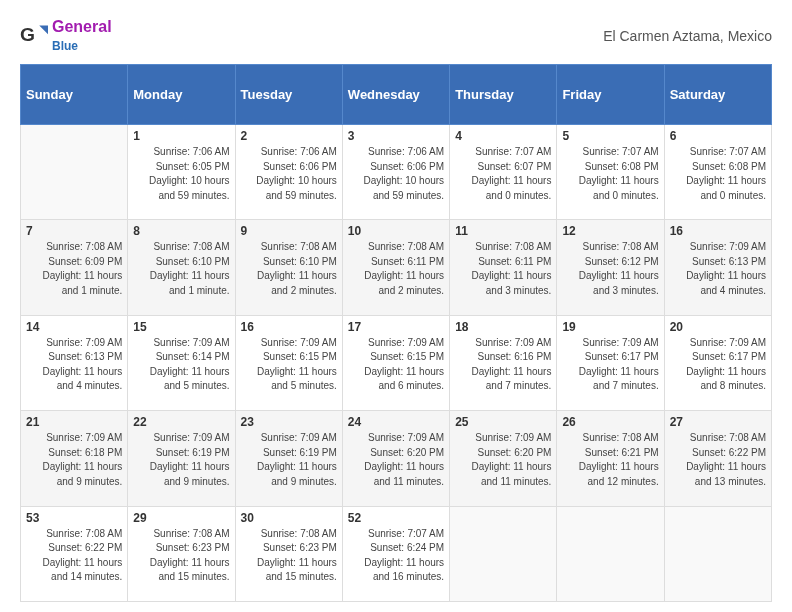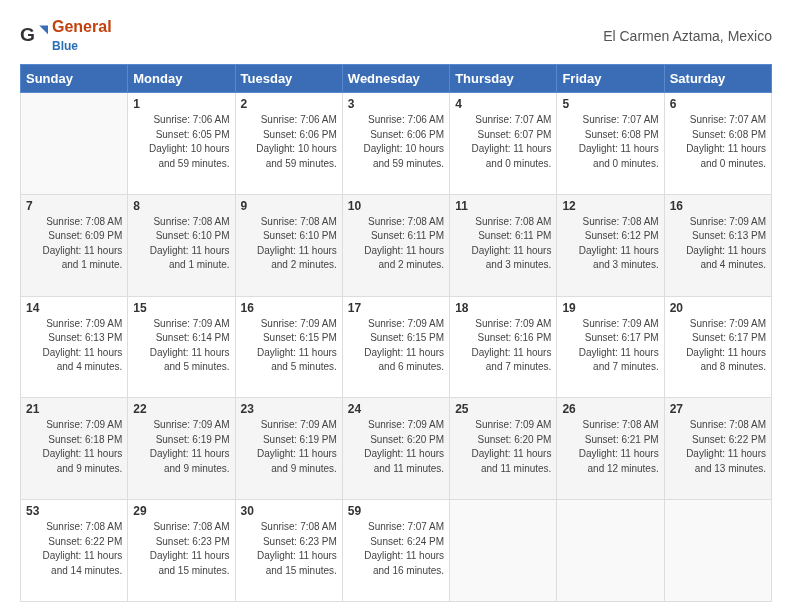--- a/index.html
+++ b/index.html
@@ -23,21 +23,21 @@
       align-items: flex-start;
       margin-bottom: 10px;
     }
     .logo {
       display: flex;
       align-items: center;
       gap: 4px;
     }
     .logo-text-general {
       font-size: 16px;
-      color: #c2410c;
+      color: #a21caf;
       font-weight: 600;
     }
     .logo-text-blue {
       font-size: 12px;
       color: #2a6db5;
       font-weight: 700;
     }
     .logo-icon {
       width: 28px;
       height: 28px;
@@ -60,21 +60,21 @@
       border: 1px solid #ccc;
       border-collapse: collapse;
       width: 100%;
       flex: 1;
       table-layout: fixed;
     }
     .calendar thead tr th {
       background: #3a6db5;
       color: #fff;
       text-align: left;
-      padding: 6px 5px;
+      padding: 22px 5px;
       font-size: 13px;
       font-weight: 600;
       border: 1px solid #5588cc;
     }
     .calendar tbody tr td {
       vertical-align: top;
       padding: 4px 5px;
       border: 1px solid #ddd;
       font-size: 10px;
       color: #333;
@@ -260,21 +260,21 @@
           </td>
           <td>
             <span class="day-number">29</span>
             <div class="day-info">Sunrise: 7:08 AM<br>Sunset: 6:23 PM<br>Daylight: 11 hours<br>and 15 minutes.</div>
           </td>
           <td>
             <span class="day-number">30</span>
             <div class="day-info">Sunrise: 7:08 AM<br>Sunset: 6:23 PM<br>Daylight: 11 hours<br>and 15 minutes.</div>
           </td>
           <td>
-            <span class="day-number">59</span>
+            <span class="day-number">52</span>
             <div class="day-info">Sunrise: 7:07 AM<br>Sunset: 6:24 PM<br>Daylight: 11 hours<br>and 16 minutes.</div>
           </td>
           <td class="empty-cell"></td>
           <td class="empty-cell"></td>
           <td class="empty-cell"></td>
         </tr>
       </tbody>
   </table>
 </div>
 

